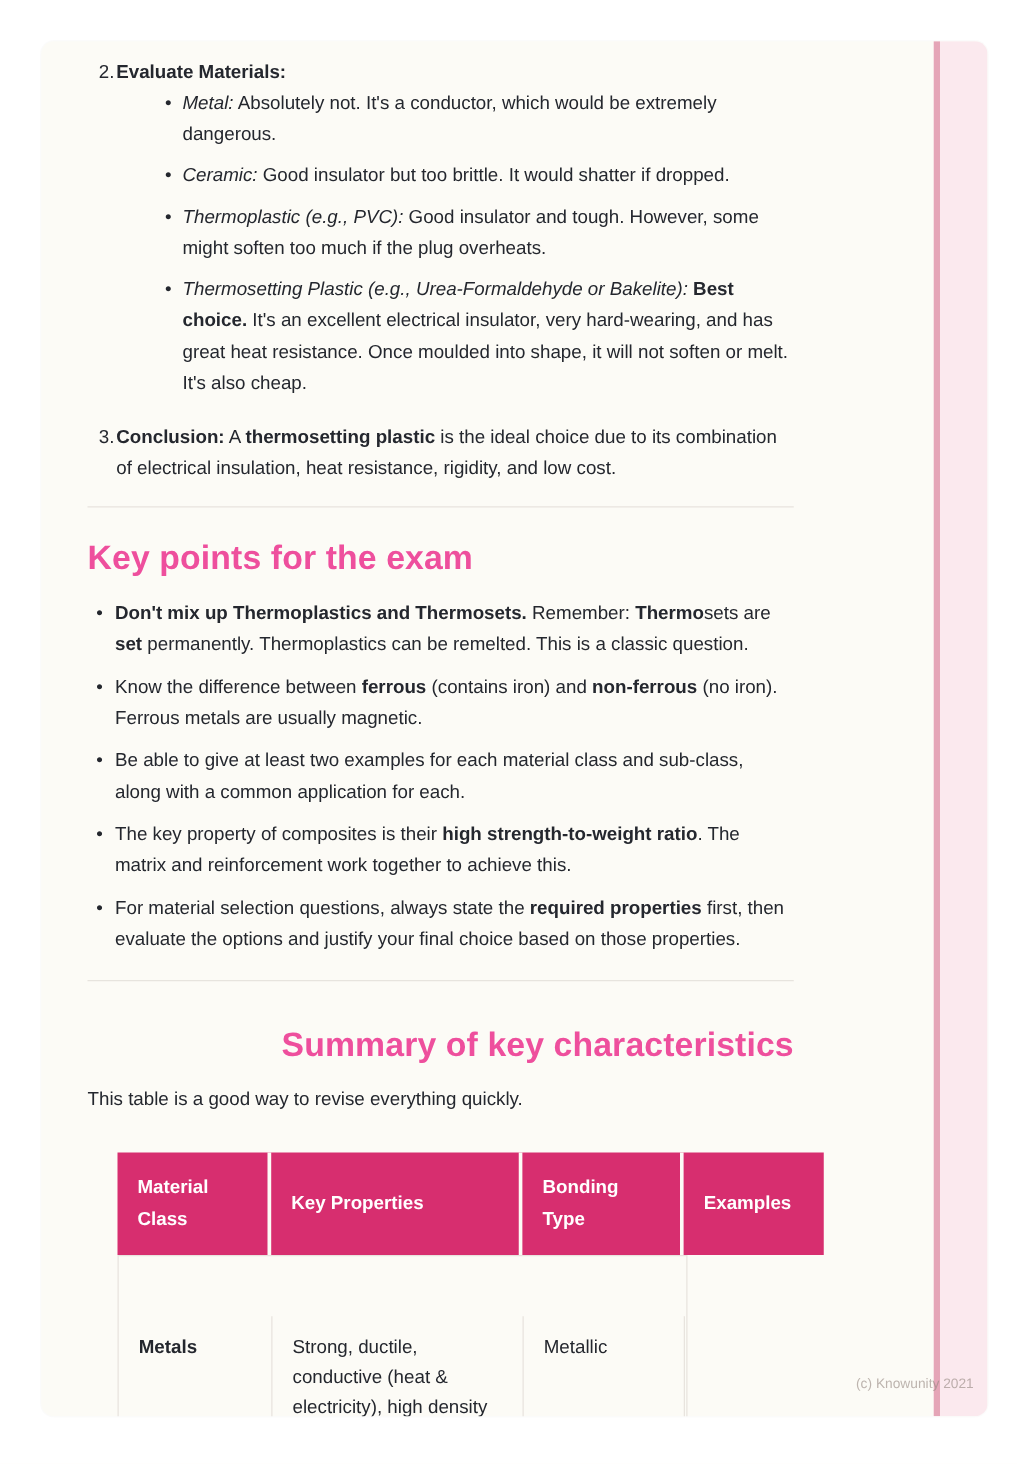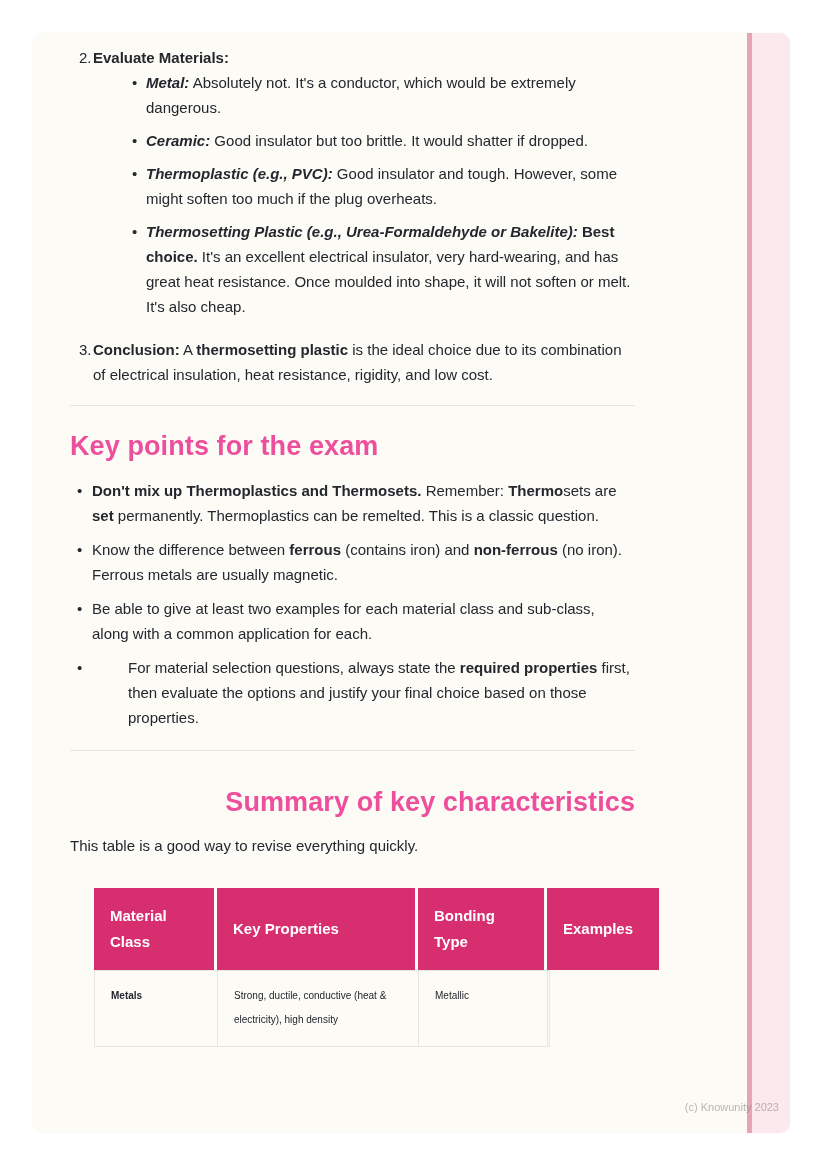--- a/index.html
+++ b/index.html
@@ -52,21 +52,21 @@
   .obody{flex:1; min-width:0;}
   .ulist{margin-top:0;}
   .uitem{display:flex; margin-bottom:8px;}
   .uitem:last-child{margin-bottom:0;}
   .udot{flex:0 0 14px; margin-left:39px;}
   .udot::before{content:"\2022";}
   .upara{flex:1; min-width:0;}
   
   .klist{margin-top:17px;}
   .kitem{display:flex; margin-bottom:9px;justify-content:center;}
-  .kitem:last-child{margin-bottom:0;gap:36px;}
+  .kitem:last-child{margin-bottom:0;}
   .kdot{flex:0 0 15px; margin-left:7px;}
   .kdot::before{content:"\2022";}
   .kpara{flex:1; min-width:0;}
 
   .divider{height:1px; background:var(--divider); border:0; margin-top:18px;}
   .divider.second{margin-top:20px;}
   h2.section-heading{
     color:var(--accent);
     font-size:27px;
     line-height:30px;
@@ -96,28 +96,29 @@
   }
   .th.gap{border-right:3px solid var(--card-bg);}
   .tbl-body-row{
     display:grid;
     grid-template-columns:123px 201px 129px 112px;
     border:1px solid var(--cell-border);
     border-top:1px solid var(--cell-border);
   }
   .td{
     padding:13px 16px 14px 16px;
-    font-size:10px;
+    font-size:15px;
     line-height:24px;
+    margin-top:48px;
   }
   .td.inner{border-right:1px solid var(--cell-border);}
   .td .run-bold{font-weight:700;}
 
   .run-bold{font-weight:700;}
-  .run-italic{font-style:italic;font-weight:bold;}
+  .run-italic{font-style:italic;}
   .run-normal{font-weight:400;}
 
   .watermark{
     position:absolute;
     top:1100px;
     right:49px;
     font-size:11px;
     line-height:14px;
     color:rgba(146,134,126,0.6);
     z-index:5;
@@ -179,20 +180,24 @@
       <div class="kitem">
         <span class="kdot"></span>
         <p class="kpara"><span class="run-normal">Know the difference between </span><span class="run-bold">ferrous</span><span class="run-normal"> (contains iron) and </span><span class="run-bold">non-ferrous</span><span class="run-normal"> (no iron). Ferrous metals are usually magnetic.</span></p>
       </div>
       <div class="kitem">
         <span class="kdot"></span>
         <p class="kpara"><span class="run-normal">Be able to give at least two examples for each material class and sub-class, along with a common application for each.</span></p>
       </div>
       <div class="kitem">
         <span class="kdot"></span>
+        <p class="kpara"><span class="run-normal">The key property of composites is their </span><span class="run-bold">high strength-to-weight ratio</span><span class="run-normal">. The matrix and reinforcement work together to achieve this.</span></p>
+      </div>
+      <div class="kitem">
+        <span class="kdot"></span>
         <p class="kpara"><span class="run-normal">For material selection questions, always state the </span><span class="run-bold">required properties</span><span class="run-normal"> first, then evaluate the options and justify your final choice based on those properties.</span></p>
       </div>
     </div>
 
     <hr class="divider second">
 
     <h2 class="section-heading summary">Summary of key characteristics</h2>
 
     <p class="intro">This table is a good way to revise everything quickly.</p>
 
@@ -206,13 +211,13 @@
       <div class="tbl-body-row">
         <div class="td inner"><span class="run-bold">Metals</span></div>
         <div class="td inner"><span class="run-normal">Strong, ductile, conductive (heat &amp; electricity), high density</span></div>
         <div class="td inner"><span class="run-normal">Metallic</span></div>
       </div>
     </div>
 
   </div>
 </div>
 
-<div class="watermark">(c) Knowunity 2023</div>
+<div class="watermark">(c) Knowunity 2021</div>
 
 </body></html>

